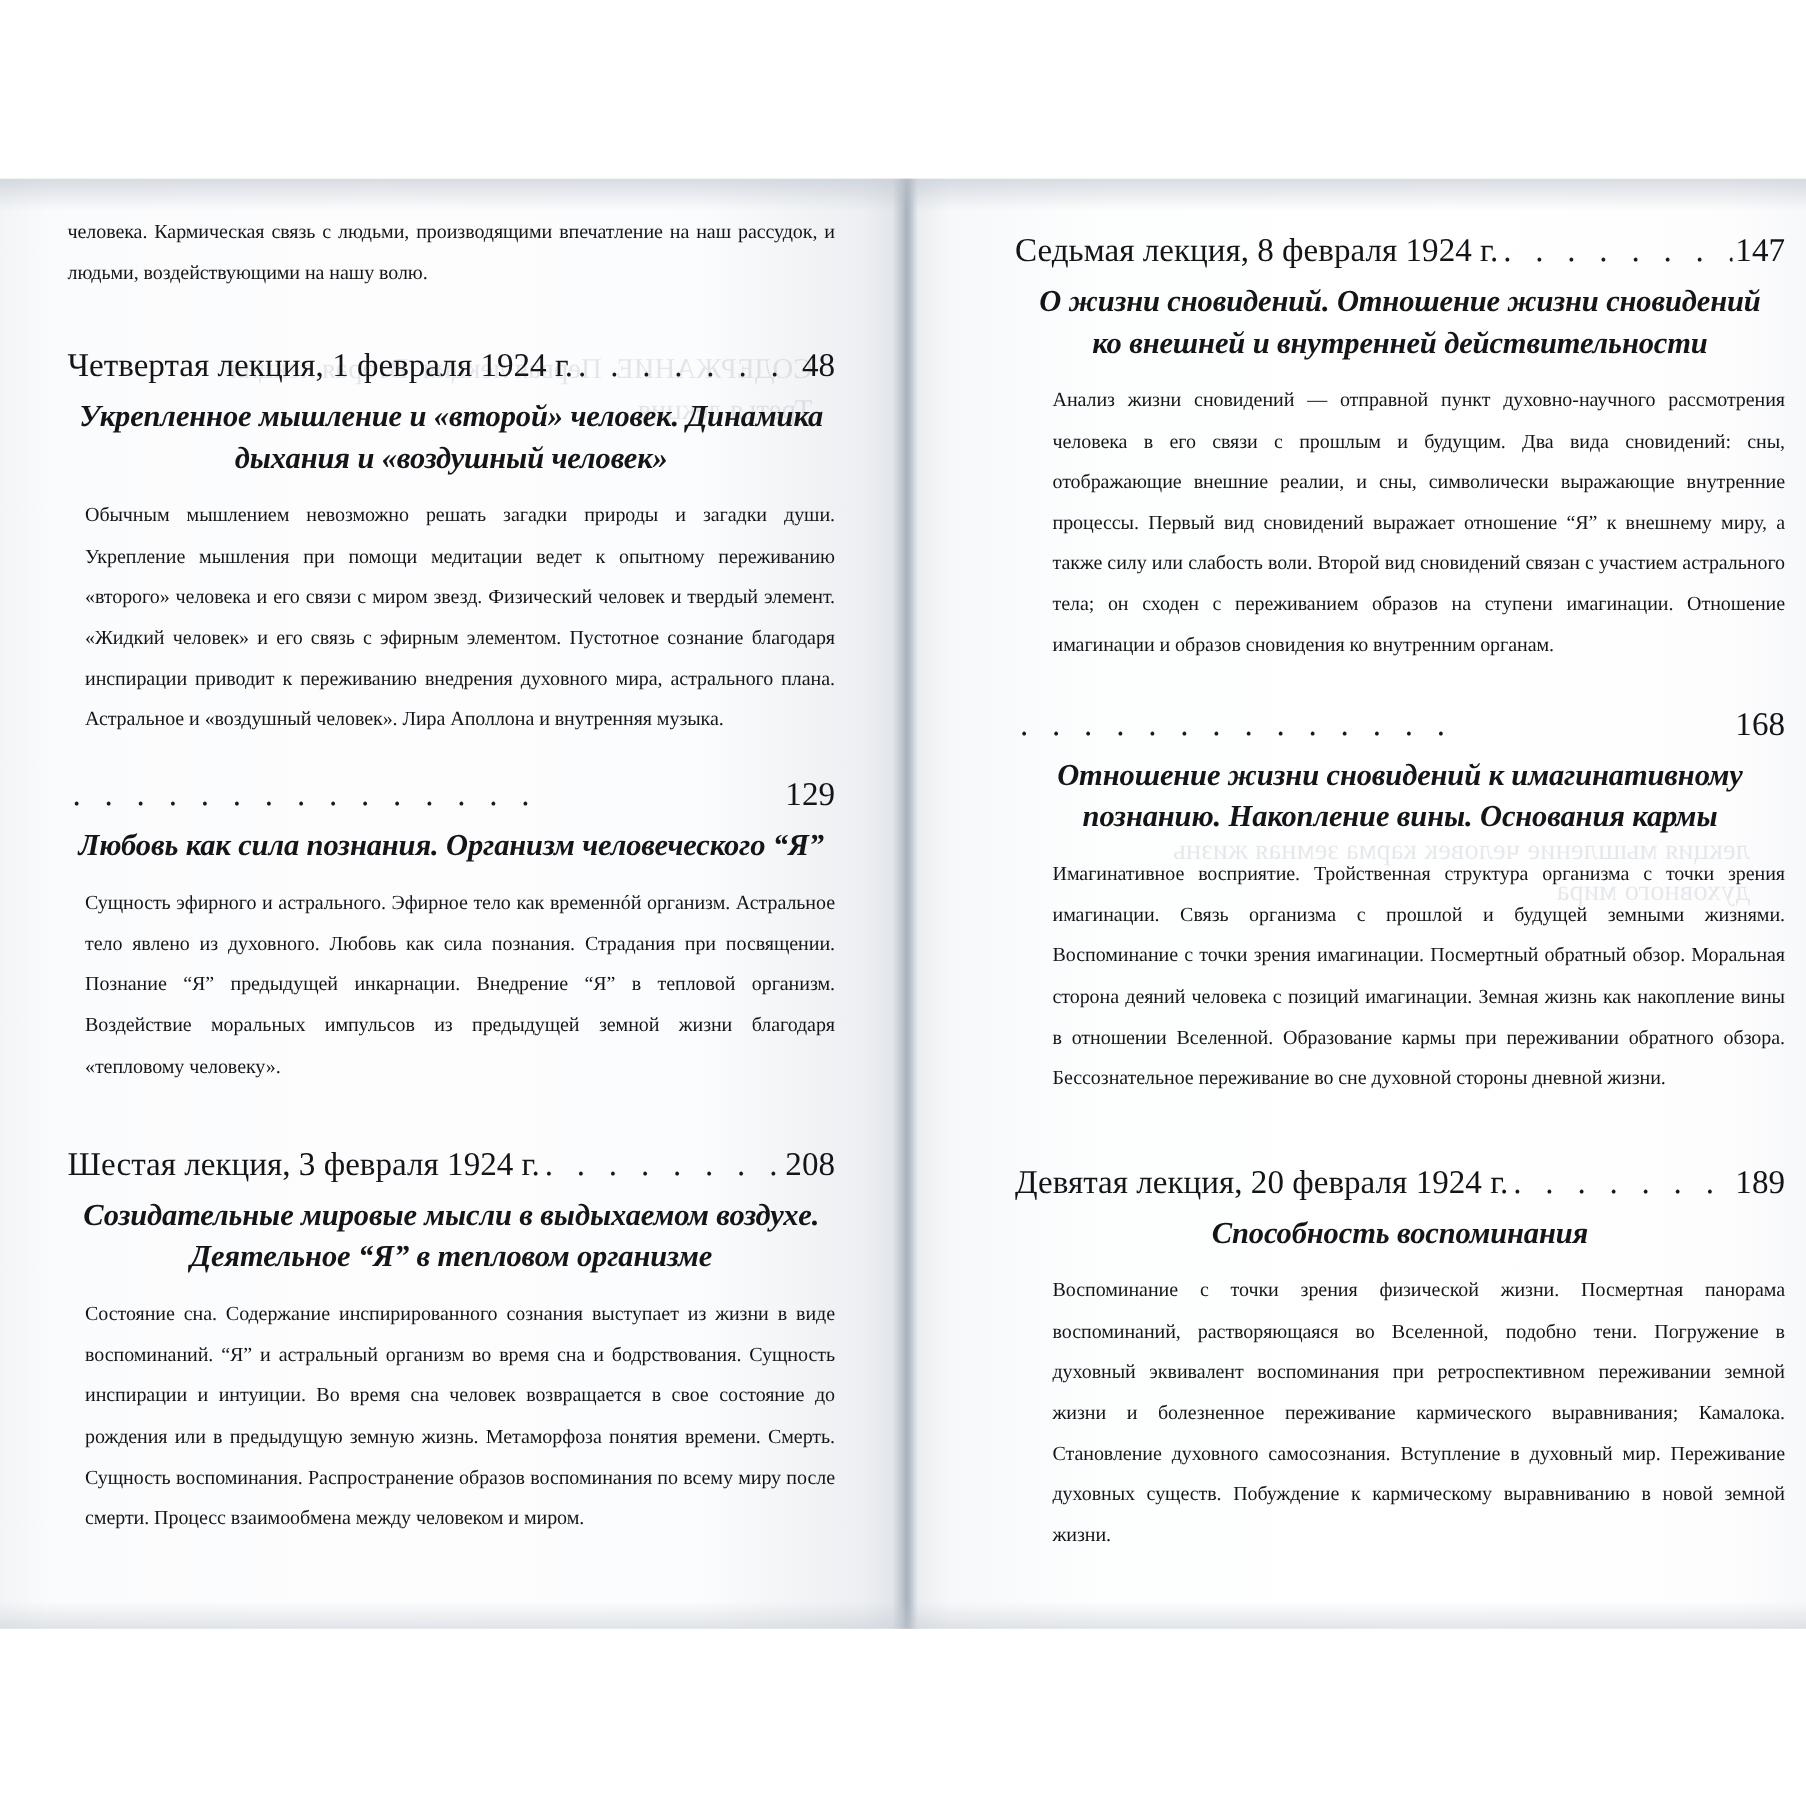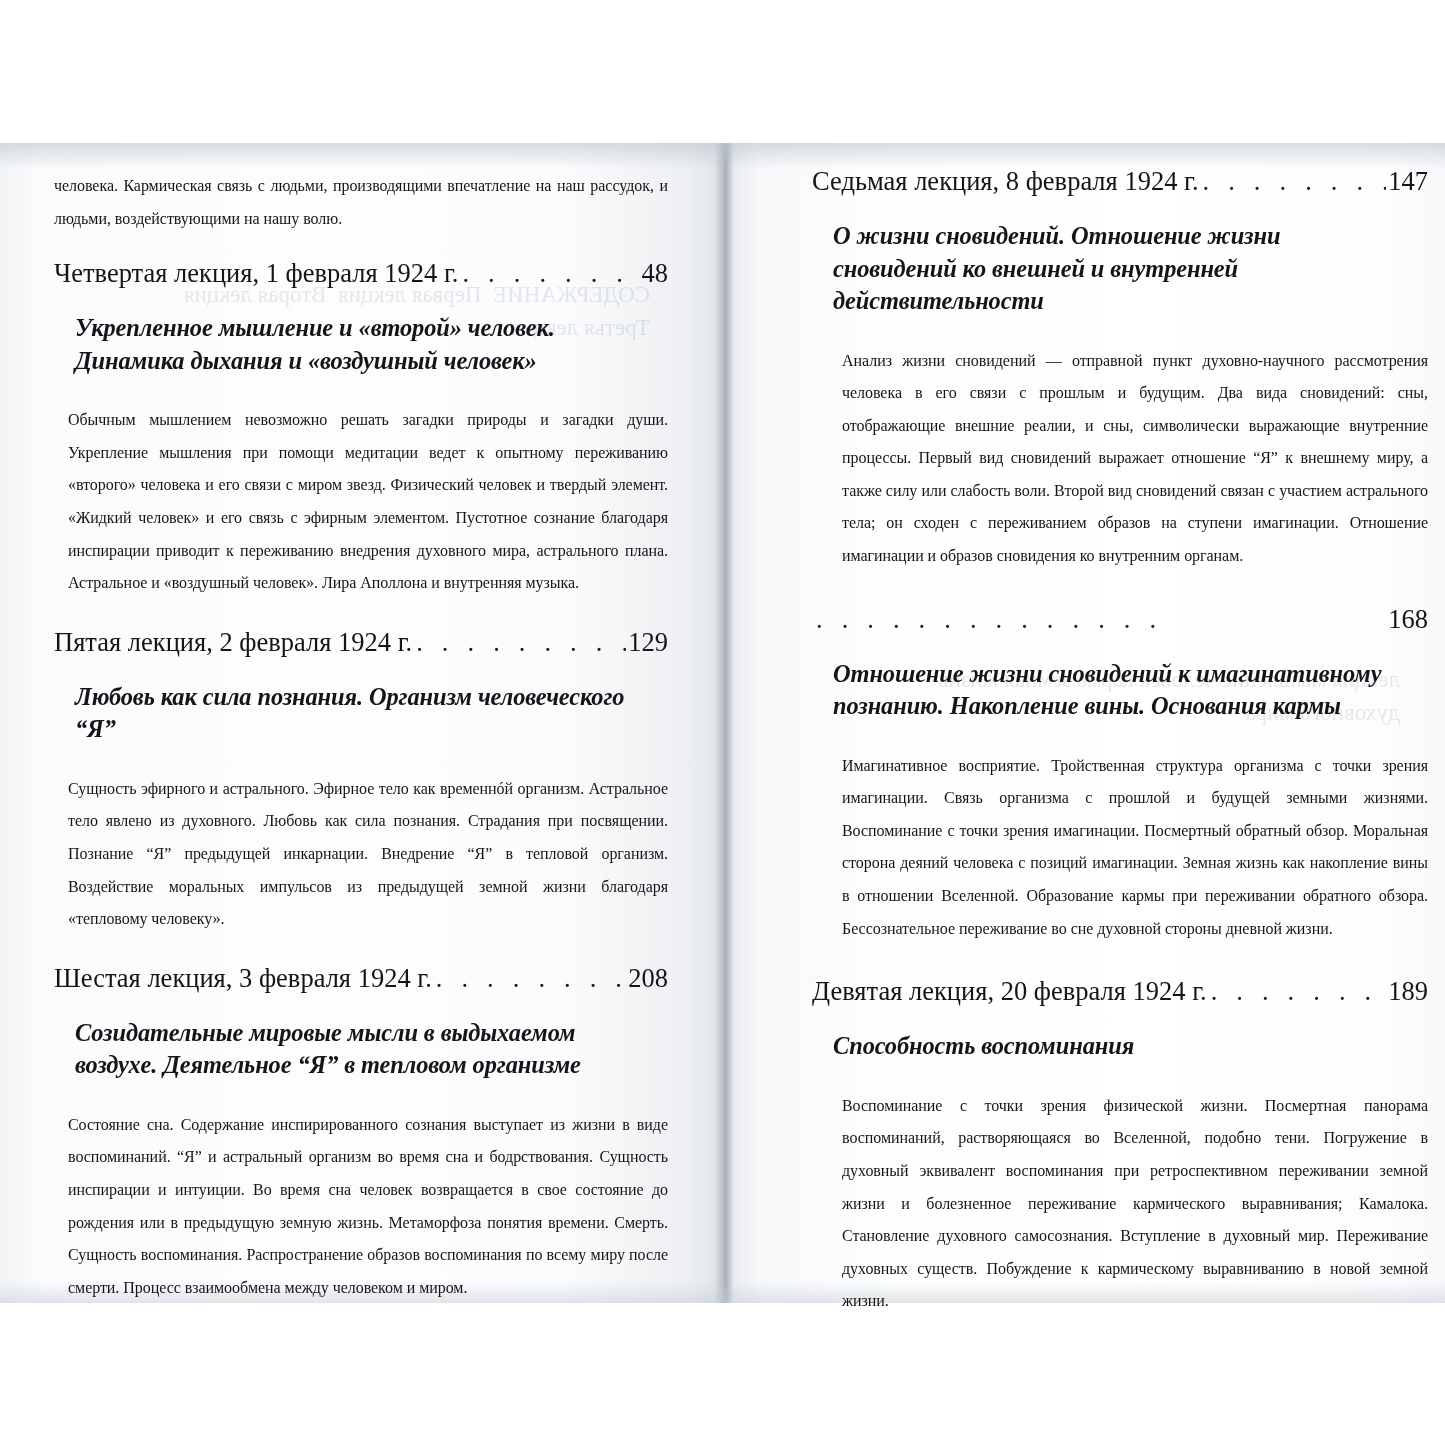--- a/index.html
+++ b/index.html
@@ -127,40 +127,40 @@
 
   
   .lecture {
     display: flex;
     align-items: baseline;
     font-size: 26.5px;
     line-height: 32px;
     margin: 0;
     white-space: nowrap;
   }
-  .lecture .lec-title { flex: 0 0 auto; }
+  .lecture .lec-title { flex: 0 0 auto; margin-top: 19px; }
   .lecture .leader {
     flex: 1 1 auto;
     overflow: hidden;
     white-space: nowrap;
     margin: 0 2px 0 4px;
     letter-spacing: 6.2px;
     font-size: 26.5px;
     color: #17181b;
   }
   .lecture .lec-page { flex: 0 0 auto; }
 
   
   .subhead {
     font-style: italic;
     font-weight: bold;
     font-size: 24.4px;
     line-height: 32.5px;
-    text-align: left;
-    margin: 17px;
+    text-align: center;
+    margin: 4px;
     padding: 0 4px;
     letter-spacing: -0.1px;
   }
 
   
   .gap-a { height: 22px; }
   .gap-b { height: 10px; }
   .gap-c { height: 26px; }
   .gap-d { height: 6px; }
   .gap-e { height: 30px; }
@@ -209,21 +209,20 @@
         <div class="gap-d"></div>
         <p class="subhead">Укрепленное мышление и «второй» человек. Динамика дыхания и «воздушный человек»</p>
         <div class="gap-b"></div>
         <p class="descr">Обычным мышлением невозможно решать загадки природы и загадки души. Укрепление мышления при помощи медитации ведет к опытному переживанию «второго» человека и его связи с миром звезд. Физический человек и твердый элемент. «Жидкий человек» и его связь с эфирным элементом. Пустотное сознание благодаря инспирации приводит к переживанию внедрения духовного мира, астрального плана. Астральное и «воздушный человек». Лира Аполлона и внутренняя музыка.</p>
       </div>
 
       <div class="gap-c"></div>
 
       <div>
         <div class="lecture">
-          <span class="lec-title">Пятая лекция, 2 февраля 1924 г.</span>
           <span class="leader">. . . . . . . . . . . . . . .</span>
           <span class="lec-page">129</span>
         </div>
         <div class="gap-d"></div>
         <p class="subhead">Любовь как сила познания. Организм человеческого “Я”</p>
         <div class="gap-b"></div>
         <p class="descr">Сущность эфирного и астрального. Эфирное тело как временнóй организм. Астральное тело явлено из духовного. Любовь как сила познания. Страдания при посвящении. Познание “Я” предыдущей инкарнации. Внедрение “Я” в тепловой организм. Воздействие моральных импульсов из предыдущей земной жизни благодаря «тепловому человеку».</p>
       </div>
 
       <div class="gap-c"></div>

